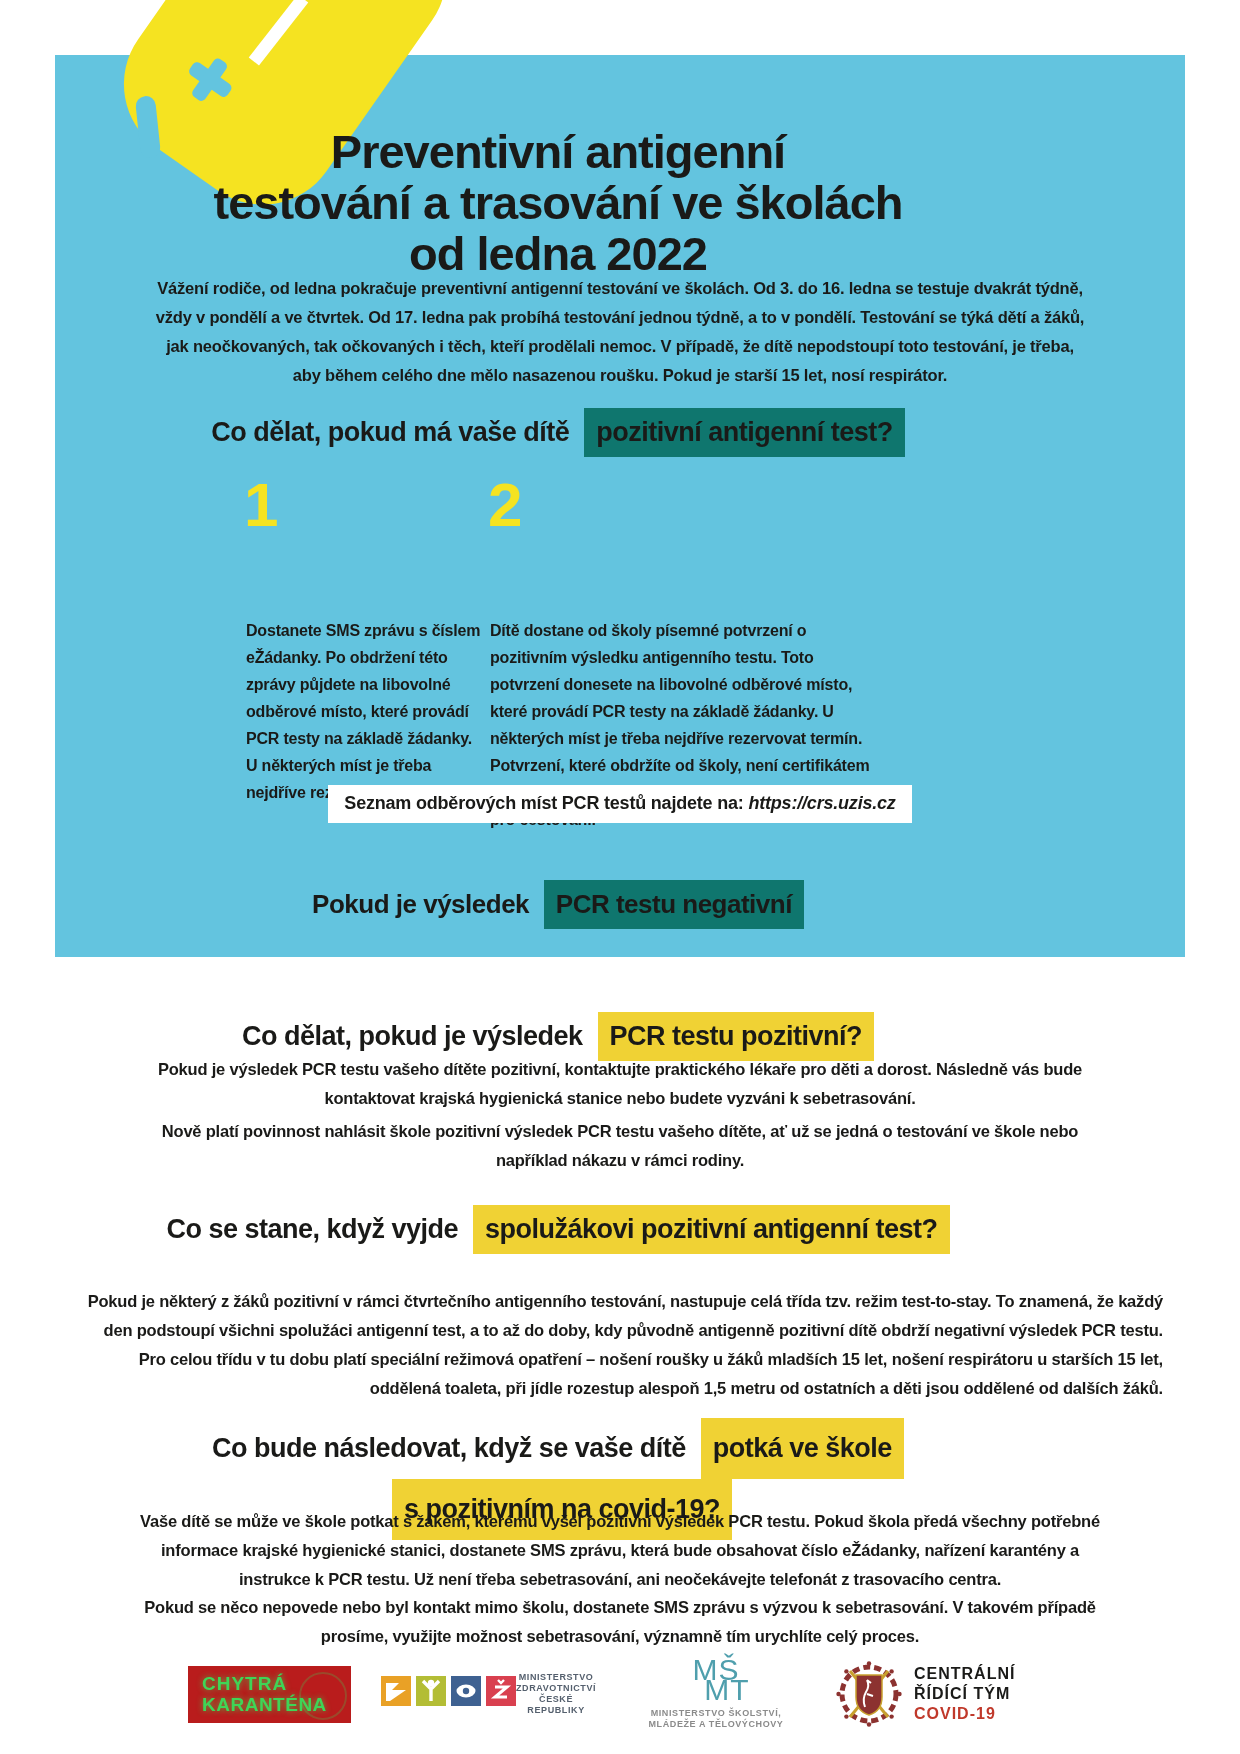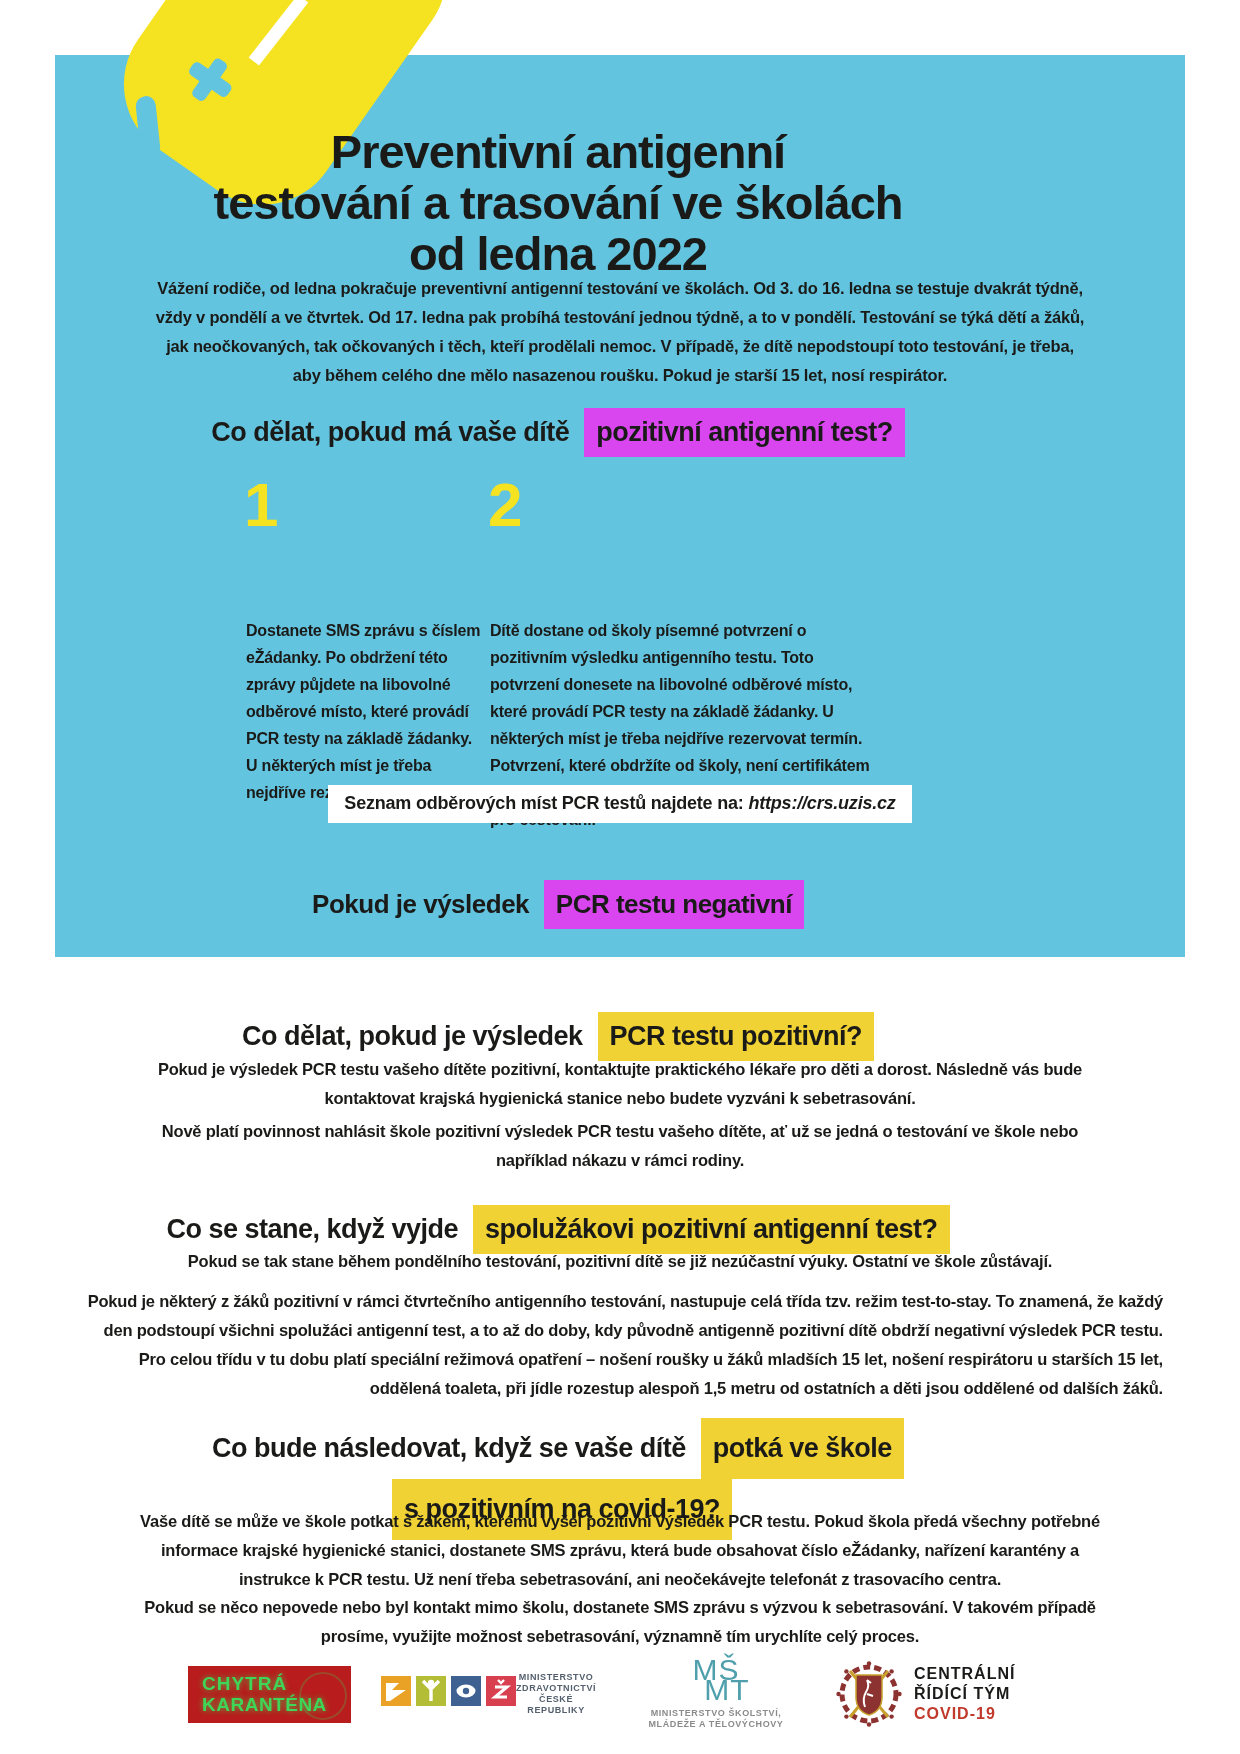--- a/index.html
+++ b/index.html
@@ -22,21 +22,21 @@
   .mega-plus::after{content:"";position:absolute;left:15px;top:0;width:15px;height:46px;background:var(--blue);border-radius:5px;}
   .mega-pill{left:138px;top:96px;width:20px;height:62px;background:var(--blue);border-radius:10px;transform:rotate(-6deg);}
   
   .z2{z-index:2;}
   .center-block{left:0;width:1240px;text-align:center;}
   .shift{left:-62px;width:1240px;text-align:center;}
   .title{top:95px;font-size:47px;line-height:51px;font-weight:bold;letter-spacing:-1px;color:var(--ink);}
   .body-txt{font-weight:bold;letter-spacing:-0.2px;font-size:16.5px;line-height:29px;color:var(--ink);}
   .h2{font-size:27px;line-height:40px;font-weight:bold;letter-spacing:-0.5px;}
   .h2 .hl{display:inline-block;margin-left:8px;}
-  .hl-white{background:#d946ef;padding:4px 12px 5px;}
+  .hl-white{background:#0f766e;padding:4px 12px 5px;}
   .hl-yellow{background:var(--hl-yellow);padding:4px 12px 5px;}
   .intro{top:257px;left:155px;width:930px;text-align:center;}
   .h-antigen{top:386px;}
   .p-antigen{top:426px;left:155px;width:930px;text-align:center;}
   .opt-num{font-size:62px;line-height:62px;font-weight:bold;color:var(--yellow);letter-spacing:-2px;}
   .num1{left:244px;top:474px;}
   .num2{left:488px;top:474px;}
   .opt-text{font-weight:bold;letter-spacing:-0.2px;font-size:16px;line-height:27px;text-align:left;color:var(--ink);}
   .opt1{left:246px;top:601px;width:238px;}
   .opt2{left:490px;top:601px;width:382px;}
@@ -123,21 +123,20 @@
     <span>Co dělat, pokud je výsledek</span>
     <span class="hl hl-yellow">PCR testu pozitivní?</span>
   </h2>
   <p class="abs p-pcr2 body-txt z2">Nově platí povinnost nahlásit škole pozitivní výsledek PCR testu vašeho dítěte, ať už se jedná o testování ve škole nebo například nákazu v rámci rodiny.</p>
   <p class="abs p-pcr1 body-txt z2">Pokud je výsledek PCR testu vašeho dítěte pozitivní, kontaktujte praktického lékaře pro děti a dorost. Následně vás bude kontaktovat krajská hygienická stanice nebo budete vyzváni k sebetrasování.</p>
 
   <h2 class="abs shift h2 z2 h-classmate">
     <span>Co se stane, když vyjde</span>
     <span class="hl hl-yellow">spolužákovi pozitivní antigenní test?</span>
   </h2>
-  <p class="abs p-class1 body-txt z2">Pokud se tak stane během pondělního testování, pozitivní dítě se již nezúčastní výuky. Ostatní ve škole zůstávají.</p>
   <p class="abs p-class2 body-txt z2">Pokud je některý z žáků pozitivní v rámci čtvrtečního antigenního testování, nastupuje celá třída tzv. režim test-to-stay. To znamená, že každý den podstoupí všichni spolužáci antigenní test, a to až do doby, kdy původně antigenně pozitivní dítě obdrží negativní výsledek PCR testu. Pro celou třídu v tu dobu platí speciální režimová opatření – nošení roušky u žáků mladších 15 let, nošení respirátoru u starších 15 let, oddělená toaleta, při jídle rozestup alespoň 1,5 metru od ostatních a děti jsou oddělené od dalších žáků.</p>
 
   <h2 class="abs shift h2 z2 h-contact">
     <span class="line">
       <span>Co bude následovat, když se vaše dítě</span>
       <span class="hl hl-yellow">potká ve škole</span>
     </span>
     <span class="line">
       <span class="hl hl-yellow">s pozitivním na covid-19?</span>
     </span>

